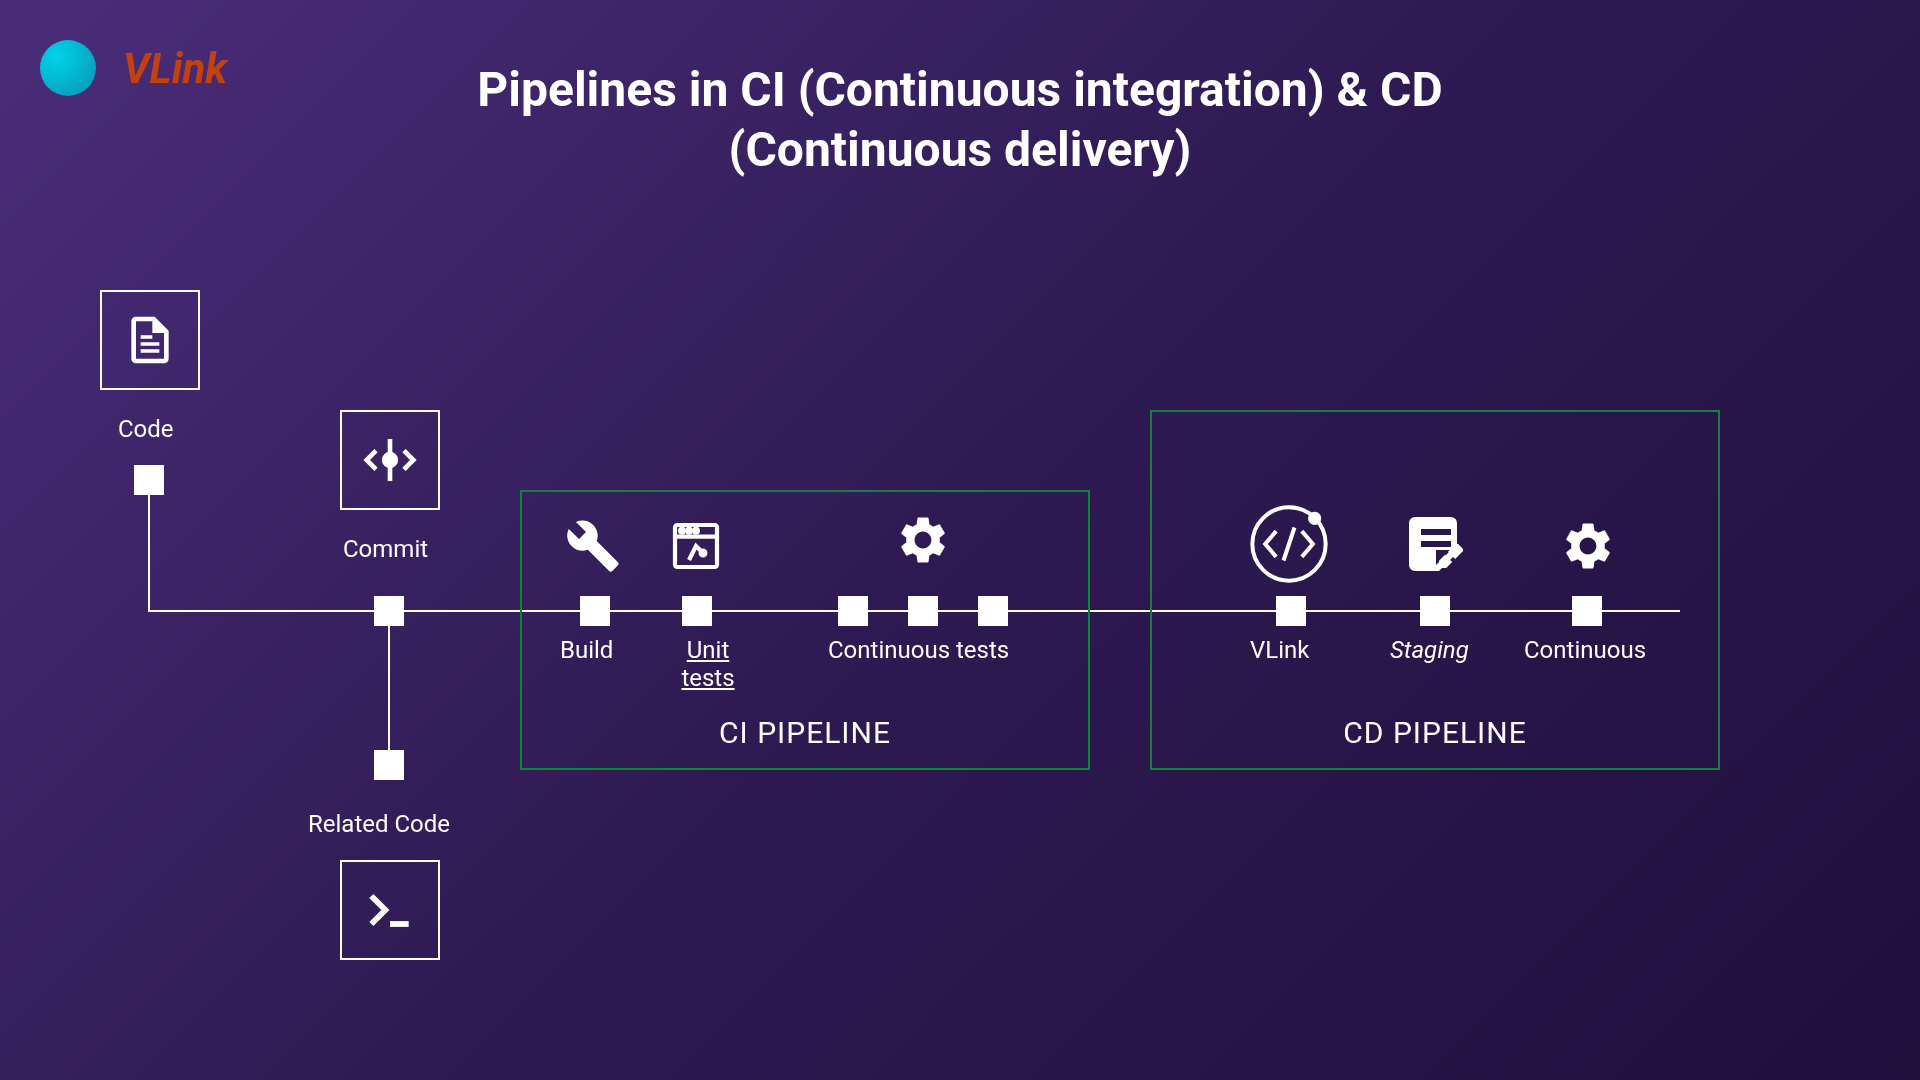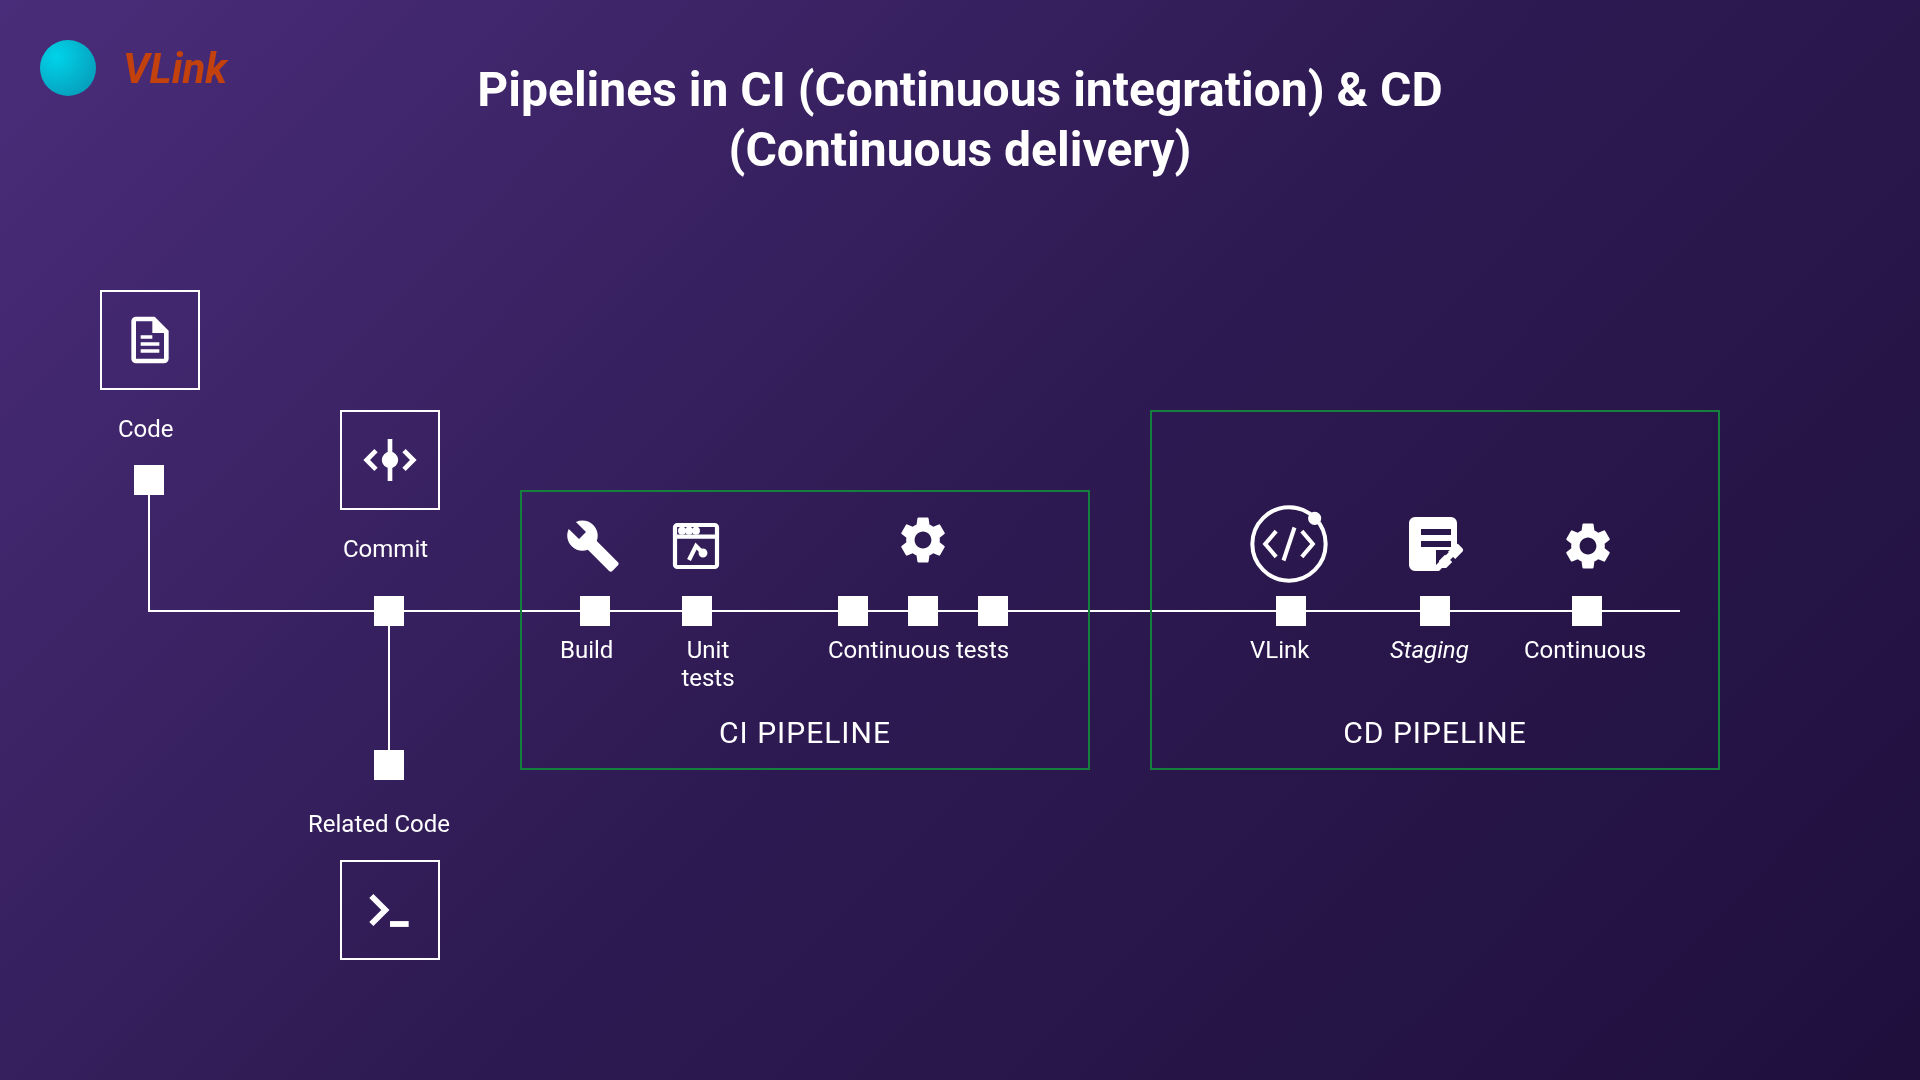--- a/index.html
+++ b/index.html
@@ -179,21 +179,21 @@
       <rect x="3" y="3" width="18" height="18" rx="1" fill="none"></rect>
       <line x1="3" y1="8" x2="21" y2="8"></line>
       <circle cx="6" cy="5.5" r="0.8" fill="#ffffff"></circle>
       <circle cx="9" cy="5.5" r="0.8" fill="#ffffff"></circle>
       <circle cx="12" cy="5.5" r="0.8" fill="#ffffff"></circle>
       <path d="M9 18l3-6 3 3"></path>
       <circle cx="15" cy="15" r="1" fill="#ffffff"></circle>
     </svg>
   </div>
   <div class="node-sq" style="left:682px; top:596px;"></div>
-  <div class="label label-multi" style="left:655px; top:636px; text-align:center;">Unit tests</div>
+  <div class="label label-multi" style="left:655px; top:636px; text-align:center;text-decoration:underline;">Unit tests</div>
 
   <div class="icon-abs" style="left:895px; top:512px;">
     <svg class="icon-svg" viewBox="0 0 24 24" fill="#ffffff">
       <path d="M19.14 12.94c.04-.3.06-.61.06-.94 0-.32-.02-.64-.07-.94l2.03-1.58a.49.49 0 0 0 .12-.61l-1.92-3.32a.49.49 0 0 0-.59-.22l-2.39.96c-.5-.38-1.03-.7-1.62-.94l-.36-2.54a.484.484 0 0 0-.48-.41h-3.84c-.24 0-.43.17-.47.41l-.36 2.54c-.59.24-1.13.57-1.62.94l-2.39-.96a.48.48 0 0 0-.59.22L2.74 8.87c-.12.21-.08.47.12.61l2.03 1.58c-.05.3-.09.63-.09.94s.02.64.07.94l-2.03 1.58a.49.49 0 0 0-.12.61l1.92 3.32c.12.22.37.29.59.22l2.39-.96c.5.38 1.03.7 1.62.94l.36 2.54c.05.24.24.41.48.41h3.84c.24 0 .44-.17.47-.41l.36-2.54c.59-.24 1.13-.56 1.62-.94l2.39.96c.22.08.47 0 .59-.22l1.92-3.32c.12-.22.07-.47-.12-.61l-2.01-1.58zM12 15.6c-1.98 0-3.6-1.62-3.6-3.6s1.62-3.6 3.6-3.6 3.6 1.62 3.6 3.6-1.62 3.6-3.6 3.6z"></path>
     </svg>
   </div>
   <div class="node-sq" style="left:838px; top:596px;"></div>
   <div class="node-sq" style="left:908px; top:596px;"></div>
   <div class="node-sq" style="left:978px; top:596px;"></div>
   <div class="label" style="left:820px; top:636px;">Continuous tests</div>

